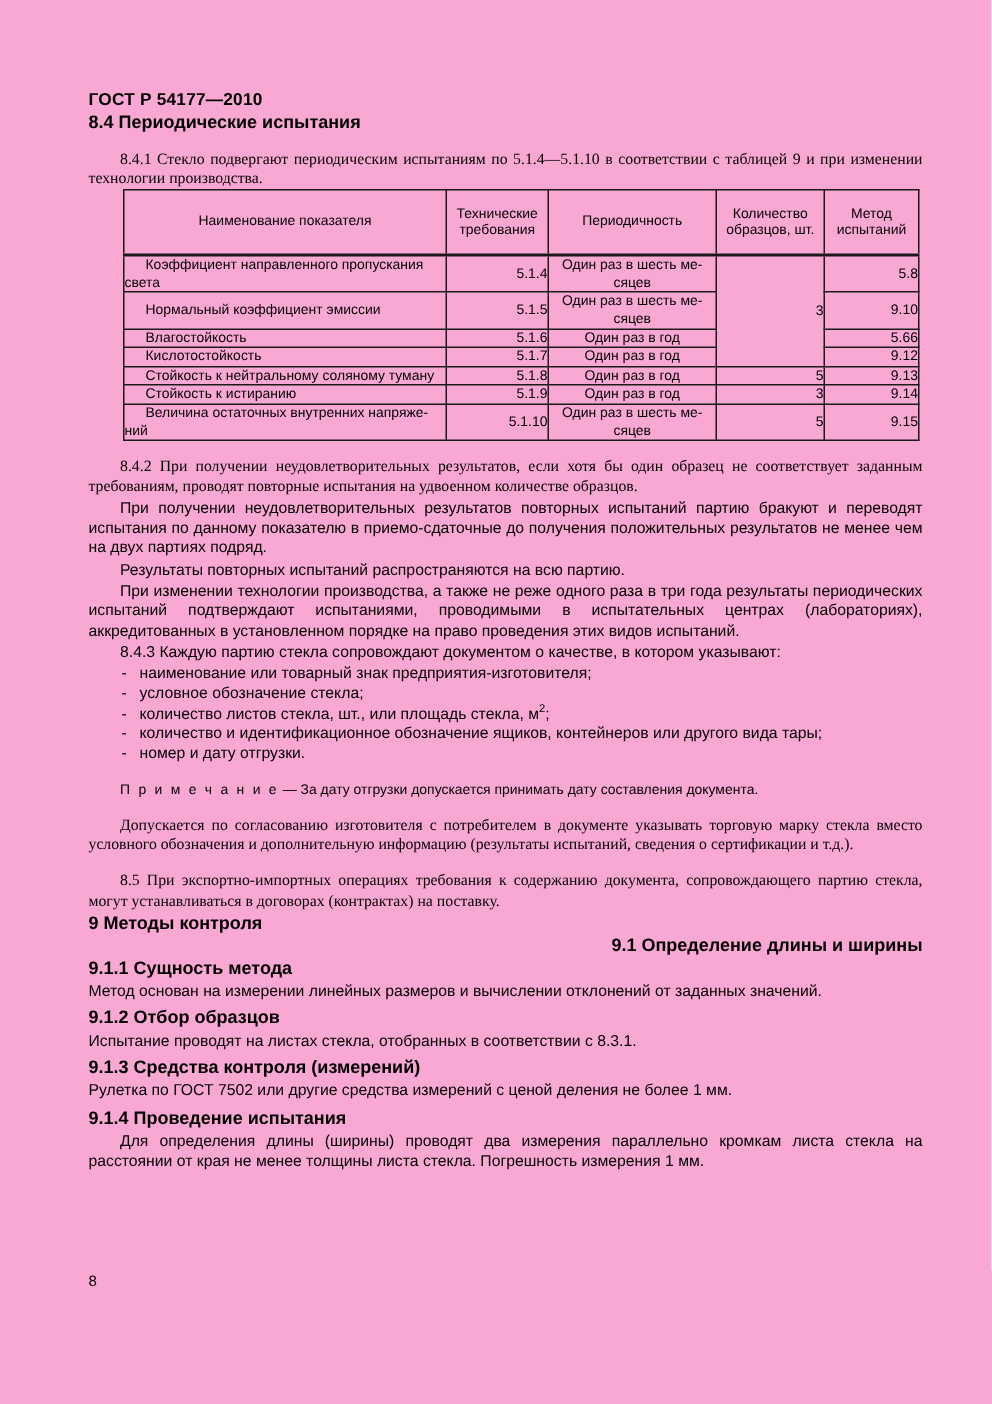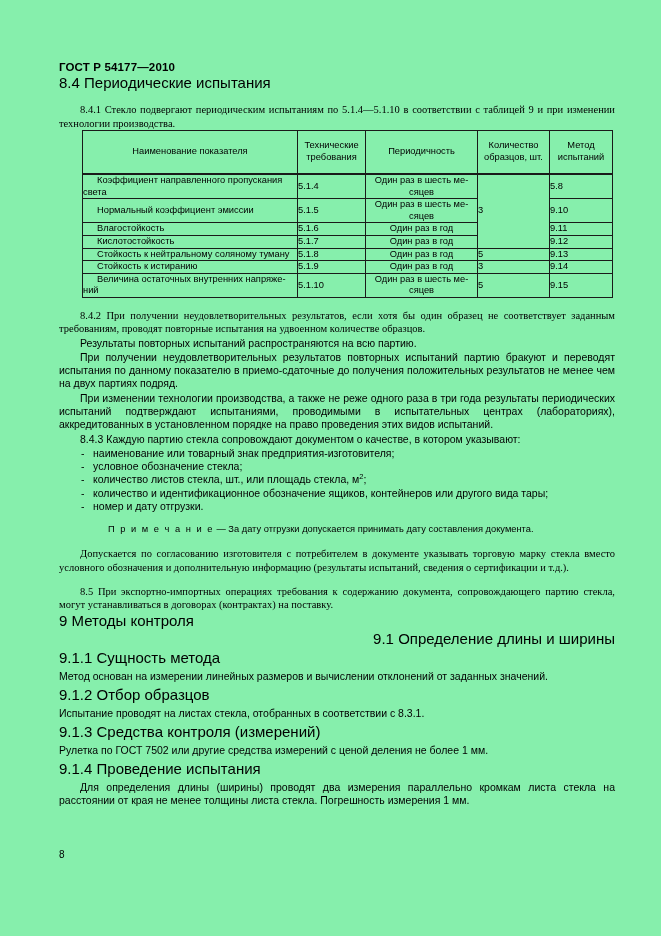--- a/index.html
+++ b/index.html
@@ -9,21 +9,21 @@
     background: #ffffff;
   }
   body {
     font-family: "Liberation Sans", sans-serif;
     color: #000000;
   }
   .page {
     position: relative;
     width: 661px;
     height: 936px;
-    background: #86efac;
+    background: #f9a8d4;
     overflow: hidden;
     box-sizing: border-box;
   }
   .content {
     position: absolute;
     left: 59px;
     top: 0;
     width: 556px;
   }
 
@@ -31,22 +31,22 @@
   .doc-header {
     margin-top: 61px;
     font-size: 11.5px;
     font-weight: bold;
     letter-spacing: 0.15px;
     line-height: 1.1;
   }
 
   
   h2.sec-heading {
-    font-size: 15px;
-    font-weight: normal;
+    font-size: 12px;
+    font-weight: bold;
     margin: 0;
     padding: 0;
     line-height: 1.25;
   }
   .h-8-4 { margin-top: 25px; margin-left: 40px; }
   .h-9   { margin-top: 30px; margin-left: 26px; font-size: 12px; }
   .h-9-1 { margin-top: 21px; margin-left: 40px; text-align: right; }
   .h-sub { margin-top: 9px; margin-left: 40px; }
   .h-sub.tight { margin-top: 3px; }
 
@@ -89,21 +89,21 @@
   sup.sq { font-size: 7.5px; vertical-align: super; line-height: 0; }
 
   
   p.note {
     font-size: 9.3px;
     line-height: 13px;
     margin: 10px 0 0 0;
     padding-left: 21px;
     text-align: left;
   }
-  .note-lead { letter-spacing: 1.5px; margin-left: 28px; }
+  .note-lead { letter-spacing: 1.5px; }
 
   
   .table-caption {
     font-size: 9.4px;
     letter-spacing: 1.6px;
     margin-top: 22px;
     margin-bottom: 5px;
   }
 
   
@@ -130,21 +130,21 @@
   table.gost thead tr th { height: 30px; }
 
   td.c-name {
     text-align: left;
     padding: 3px 4px 3px 5px;
     line-height: 11.6px;
     text-indent: 14px;
   }
   td.c-name.wrap2 { text-indent: 14px; }
   td.c-center {
-    text-align: left;
+    text-align: right;
     line-height: 11.6px;
     padding: 3px 2px;
   }
   td.c-period {
     text-align: center;
     padding: 3px 4px 3px 6px;
     line-height: 11.6px;
   }
 
   col.w-name   { width: 215px; }
@@ -202,21 +202,21 @@
         <tr>
           <td class="c-name">Нормальный коэффициент эмиссии</td>
           <td class="c-center">5.1.5</td>
           <td class="c-period">Один раз в шесть ме­сяцев</td>
           <td class="c-center">9.10</td>
         </tr>
         <tr>
           <td class="c-name">Влагостойкость</td>
           <td class="c-center">5.1.6</td>
           <td class="c-period">Один раз в год</td>
-          <td class="c-center">9.11</td>
+          <td class="c-center">5.66</td>
         </tr>
         <tr>
           <td class="c-name">Кислотостойкость</td>
           <td class="c-center">5.1.7</td>
           <td class="c-period">Один раз в год</td>
           <td class="c-center">9.12</td>
         </tr>
         <tr>
           <td class="c-name">Стойкость к нейтральному соляному туману</td>
           <td class="c-center">5.1.8</td>
@@ -236,23 +236,23 @@
           <td class="c-center">5.1.10</td>
           <td class="c-period">Один раз в шесть ме­сяцев</td>
           <td class="c-center">5</td>
           <td class="c-center">9.15</td>
         </tr>
       </tbody>
     </table>
 
     <p class="body indent gap-a">8.4.2  При получении неудовлетворительных результатов, если хотя бы один образец не соответ­ствует заданным требованиям, проводят повторные испытания на удвоенном количестве образцов.</p>
 
+    <p class="body indent gap-c">При получении неудовлетворительных результатов повторных испытаний партию бракуют и переводят испытания по данному показателю в приемо-сдаточные до получения положительных результатов не менее чем на двух партиях подряд.</p>
+
     <p class="body indent gap-c no-just">Результаты повторных испытаний распространяются на всю партию.</p>
-
-    <p class="body indent gap-c">При получении неудовлетворительных результатов повторных испытаний партию бракуют и переводят испытания по данному показателю в приемо-сдаточные до получения положительных результатов не менее чем на двух партиях подряд.</p>
 
     <p class="body indent gap-c">При изменении технологии производства, а также не реже одного раза в три года результаты периодических испытаний подтверждают испытаниями, проводимыми в испытательных центрах (лабо­раториях), аккредитованных в установленном порядке на право проведения этих видов испытаний.</p>
 
     <p class="body indent gap-c no-just">8.4.3  Каждую партию стекла сопровождают документом о качестве, в котором указывают:</p>
 
     <ul class="dash-list">
       <li><span class="dash">-</span><span>наименование или товарный знак предприятия-изготовителя;</span></li>
       <li><span class="dash">-</span><span>условное обозначение стекла;</span></li>
       <li><span class="dash">-</span><span>количество листов стекла, шт., или площадь стекла, м</span><sup class="sq">2</sup><span>;</span></li>
       <li><span class="dash">-</span><span>количество и идентификационное обозначение ящиков, контейнеров или другого вида тары;</span></li>

